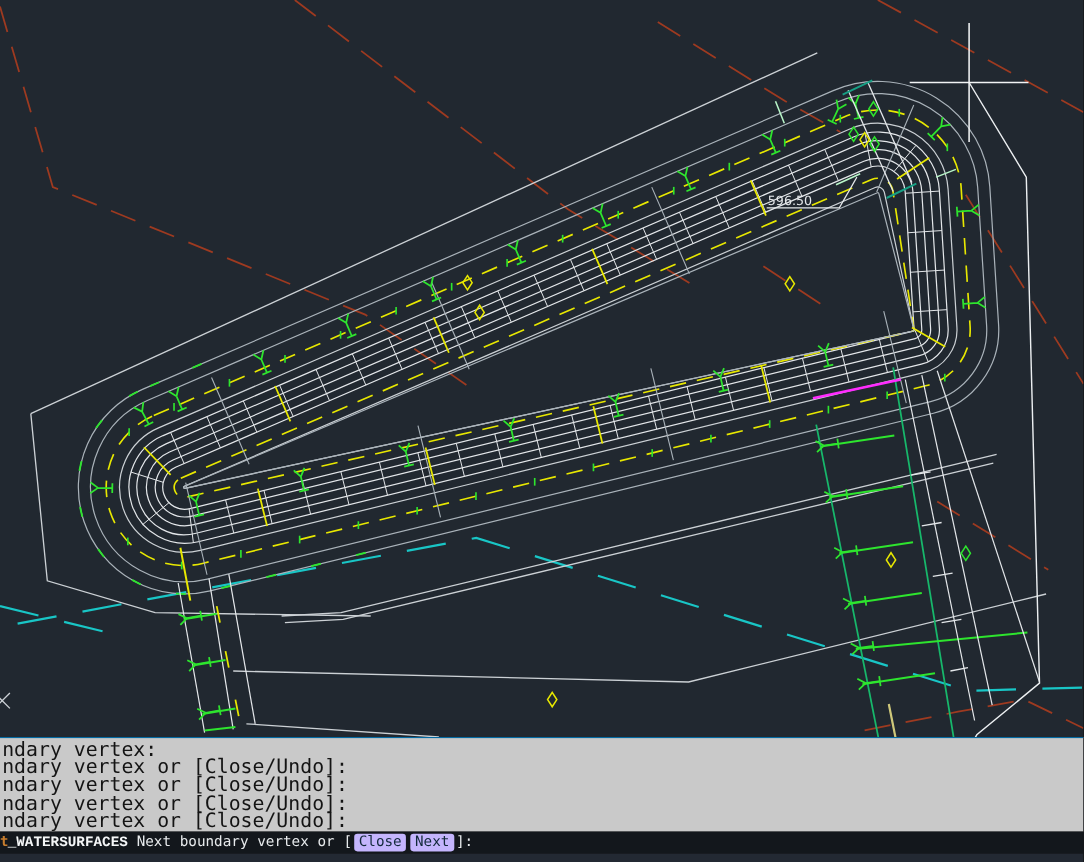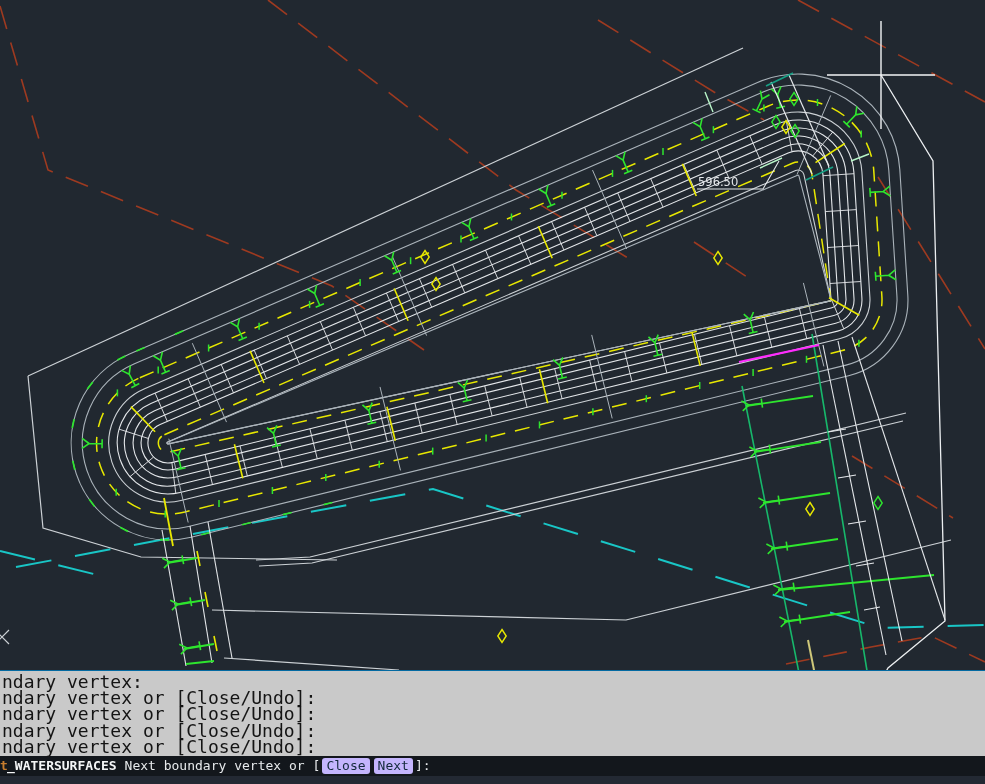--- a/index.html
+++ b/index.html
@@ -24,21 +24,21 @@
   .cross{stroke:var(--crosshair);fill:none;stroke-width:1.4}
   .rub{stroke:#eceff1;fill:none;stroke-width:1.3}
   .pyel{stroke:var(--pale_yellow);fill:none;stroke-width:2}
   text.elev{fill:var(--road);font:11.5px "DejaVu Sans",sans-serif}
   
   .cmd-history{width:985px;height:86px;background:#c9c9c9;border-top:1px solid #0369a1;
                box-sizing:border-box;padding:3px 0 0 2px;color:#141414;font-size:18px;line-height:16.2px;white-space:pre;}
   .cmdline{width:985px;height:20px;background:#13171c;color:#e7eaec;font-size:13px;
            line-height:20px;white-space:pre;overflow:hidden;display:flex;align-items:center;}
   .frag{color:#c77d2e;font-weight:bold;display:inline-block;width:7px;overflow:hidden;margin-left:0px;}
-  .cmdname{font-weight:bold;color:#f4f6f7;margin-right:8px;}
+  .cmdname{font-weight:bold;color:#f4f6f7;margin-right:8px;font-family:Liberation Mono, monospace;}
   .prompt{color:#e7eaec;}
   .sp{width:8px;display:inline-block;}
   .chip{background:#c4b5fd;color:#12293b;border-radius:3px;padding:0 4px;margin:0 2px;
         height:16px;line-height:16px;display:inline-block;cursor:pointer;}
   .bottom-strip{width:985px;height:8px;background:#232933;}
 </style>
 </head>
 <body>
 
 <div class="screen">

